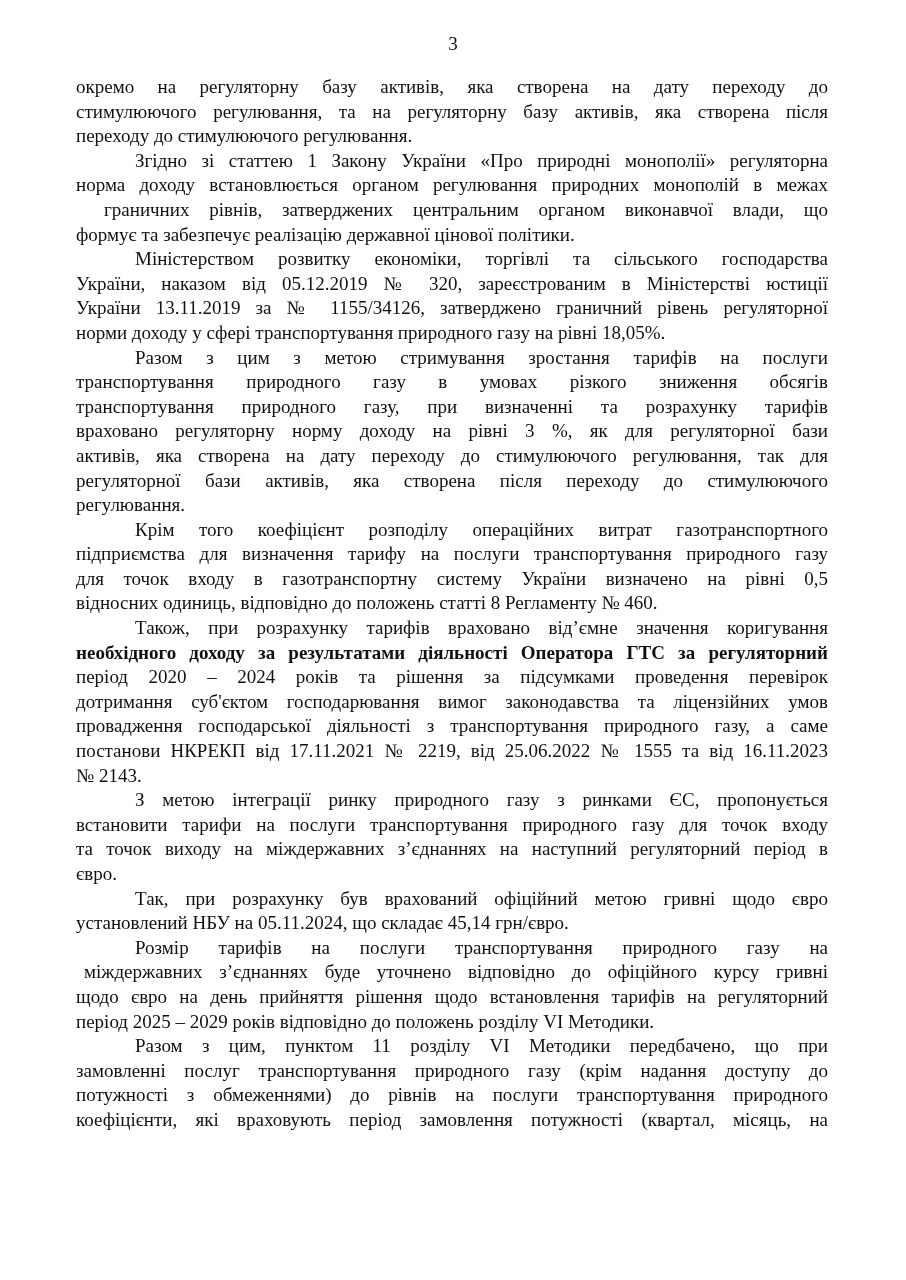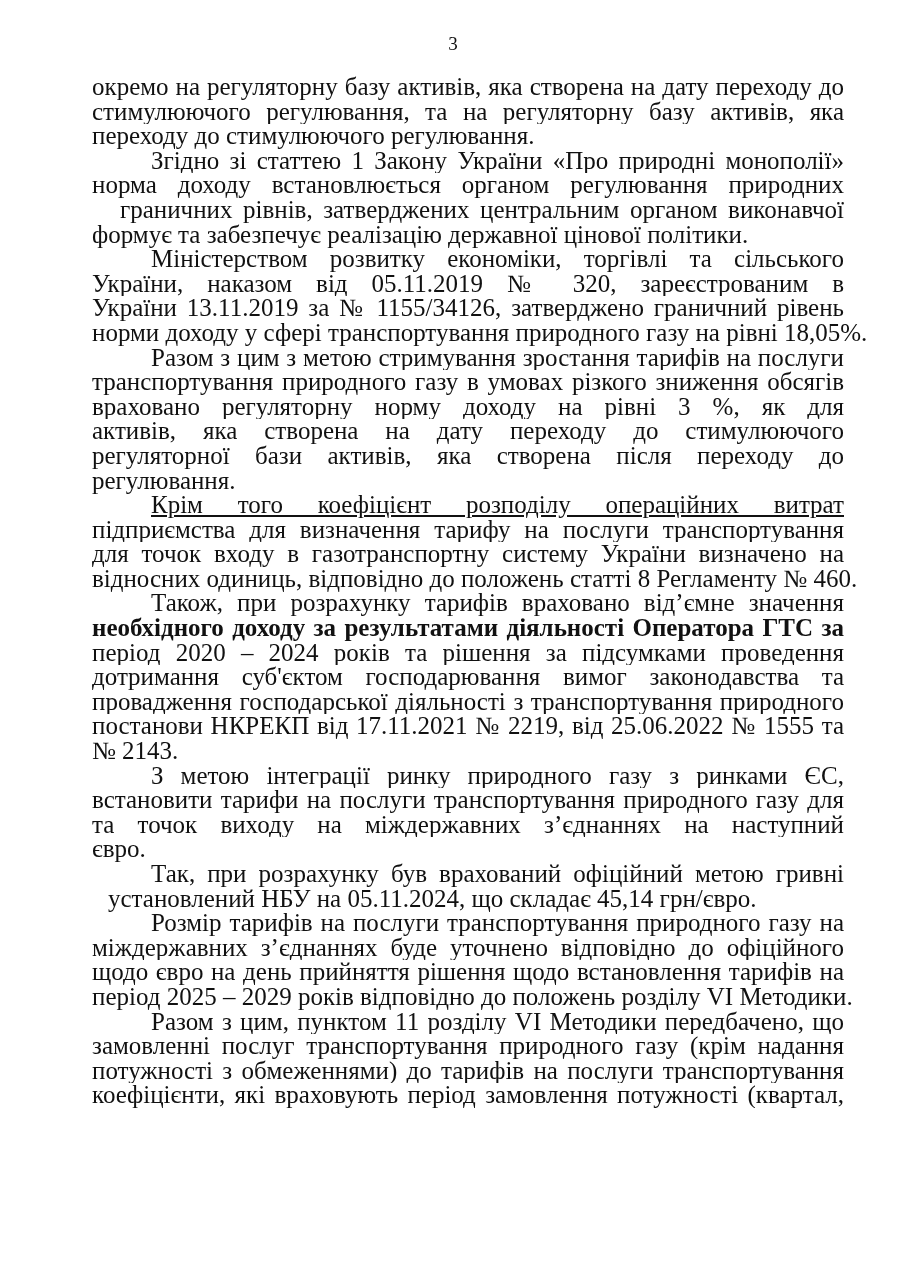--- a/index.html
+++ b/index.html
@@ -7,22 +7,22 @@
   .page {
     position: absolute; left: 0; top: 0; width: 906px; height: 1280px;
     background: #ffffff; color: #111111;
     font-family: "Liberation Serif", "DejaVu Serif", serif;
   }
   .page-number {
     position: absolute; top: 33px; left: 0; width: 906px; text-align: center;
     font-size: 19px; line-height: 22px;
   }
   .body-text {
-    position: absolute; left: 92px; top: 75px; width: 752px;
-    font-size: 25px; line-height: 24.6px;
+    position: absolute; left: 76px; top: 75px; width: 752px;
+    font-size: 19px; line-height: 24.6px;
   }
   .para { margin: 0; }
   .line {
     display: block; text-align: justify; text-align-last: justify;
     white-space: nowrap; height: 24.6px;
   }
   .line.last { text-align-last: left; }
   .line.indent { padding-left: 59px; }
 </style>
 </head>
@@ -37,34 +37,35 @@
         <span class="line last" style="white-space: nowrap;">переходу до стимулюючого регулювання.</span>
       </div>
       <div class="para">
         <span class="line indent" style="white-space: normal; overflow: hidden;">Згідно зі статтею 1 Закону України «Про природні монополії» регуляторна</span>
         <span class="line" style="white-space: normal; overflow: hidden;">норма доходу встановлюється органом регулювання природних монополій в межах</span>
         <span class="line" style="white-space: normal; overflow: hidden; margin-left: 28px;">граничних рівнів, затверджених центральним органом виконавчої влади, що</span>
         <span class="line last" style="white-space: nowrap;">формує та забезпечує реалізацію державної цінової політики.</span>
       </div>
       <div class="para">
         <span class="line indent" style="white-space: normal; overflow: hidden;">Міністерством розвитку економіки, торгівлі та сільського господарства</span>
-        <span class="line" style="white-space: normal; overflow: hidden;">України, наказом від 05.11.2019 № 320, зареєстрованим в Міністерстві юстиції</span>
+        <span class="line" style="white-space: normal; overflow: hidden;">України, наказом від 05.12.2019 № 320, зареєстрованим в Міністерстві юстиції</span>
         <span class="line" style="white-space: normal; overflow: hidden;">України 13.11.2019 за № 1155/34126, затверджено граничний рівень регуляторної</span>
         <span class="line last" style="white-space: nowrap;">норми доходу у сфері транспортування природного газу на рівні 18,05%.</span>
       </div>
       <div class="para">
         <span class="line indent" style="white-space: normal; overflow: hidden;">Разом з цим з метою стримування зростання тарифів на послуги</span>
         <span class="line" style="white-space: normal; overflow: hidden;">транспортування природного газу в умовах різкого зниження обсягів</span>
+        <span class="line" style="white-space: normal; overflow: hidden;">транспортування природного газу, при визначенні та розрахунку тарифів</span>
         <span class="line" style="white-space: normal; overflow: hidden;">враховано регуляторну норму доходу на рівні 3 %, як для регуляторної бази</span>
         <span class="line" style="white-space: normal; overflow: hidden;">активів, яка створена на дату переходу до стимулюючого регулювання, так для</span>
         <span class="line" style="white-space: normal; overflow: hidden;">регуляторної бази активів, яка створена після переходу до стимулюючого</span>
         <span class="line last" style="white-space: nowrap;">регулювання.</span>
       </div>
       <div class="para">
-        <span class="line indent" style="white-space: normal; overflow: hidden; text-decoration: underline;">Крім того коефіцієнт розподілу операційних витрат газотранспортного</span>
+        <span class="line indent" style="white-space: normal; overflow: hidden;">Крім того коефіцієнт розподілу операційних витрат газотранспортного</span>
         <span class="line" style="white-space: normal; overflow: hidden;">підприємства для визначення тарифу на послуги транспортування природного газу</span>
         <span class="line" style="white-space: normal; overflow: hidden;">для точок входу в газотранспортну систему України визначено на рівні 0,5</span>
         <span class="line last" style="white-space: nowrap;">відносних одиниць, відповідно до положень статті 8 Регламенту № 460.</span>
       </div>
       <div class="para">
         <span class="line indent" style="white-space: normal; overflow: hidden;">Також, при розрахунку тарифів враховано від’ємне значення коригування</span>
         <span class="line" style="white-space: normal; overflow: hidden; font-weight: bold;">необхідного доходу за результатами діяльності Оператора ГТС за регуляторний</span>
         <span class="line" style="white-space: normal; overflow: hidden; font-family: Liberation Serif, serif;">період 2020 – 2024 років та рішення за підсумками проведення перевірок</span>
         <span class="line" style="white-space: normal; overflow: hidden;">дотримання суб'єктом господарювання вимог законодавства та ліцензійних умов</span>
         <span class="line" style="white-space: normal; overflow: hidden;">провадження господарської діяльності з транспортування природного газу, а саме</span>
@@ -72,28 +73,28 @@
         <span class="line last" style="white-space: nowrap;">№ 2143.</span>
       </div>
       <div class="para">
         <span class="line indent" style="white-space: normal; overflow: hidden;">З метою інтеграції ринку природного газу з ринками ЄС, пропонується</span>
         <span class="line" style="white-space: normal; overflow: hidden;">встановити тарифи на послуги транспортування природного газу для точок входу</span>
         <span class="line" style="white-space: normal; overflow: hidden;">та точок виходу на міждержавних з’єднаннях на наступний регуляторний період в</span>
         <span class="line last" style="white-space: nowrap;">євро.</span>
       </div>
       <div class="para">
         <span class="line indent" style="white-space: normal; overflow: hidden;">Так, при розрахунку був врахований офіційний метою гривні щодо євро</span>
-        <span class="line last" style="white-space: nowrap; margin-left: 16px;">установлений НБУ на 05.11.2024, що складає 45,14 грн/євро.</span>
+        <span class="line last" style="white-space: nowrap;">установлений НБУ на 05.11.2024, що складає 45,14 грн/євро.</span>
       </div>
       <div class="para">
         <span class="line indent" style="white-space: normal; overflow: hidden;">Розмір тарифів на послуги транспортування природного газу на</span>
-        <span class="line" style="white-space: normal; overflow: hidden;">міждержавних з’єднаннях буде уточнено відповідно до офіційного курсу гривні</span>
+        <span class="line" style="white-space: normal; overflow: hidden; margin-left: 8px;">міждержавних з’єднаннях буде уточнено відповідно до офіційного курсу гривні</span>
         <span class="line" style="white-space: normal; overflow: hidden;">щодо євро на день прийняття рішення щодо встановлення тарифів на регуляторний</span>
         <span class="line last" style="white-space: nowrap;">період 2025 – 2029 років відповідно до положень розділу VI Методики.</span>
       </div>
       <div class="para">
         <span class="line indent" style="white-space: normal; overflow: hidden;">Разом з цим, пунктом 11 розділу VI Методики передбачено, що при</span>
         <span class="line" style="white-space: normal; overflow: hidden;">замовленні послуг транспортування природного газу (крім надання доступу до</span>
-        <span class="line" style="white-space: normal; overflow: hidden;">потужності з обмеженнями) до тарифів на послуги транспортування природного</span>
+        <span class="line" style="white-space: normal; overflow: hidden;">потужності з обмеженнями) до рівнів на послуги транспортування природного</span>
         <span class="line" style="white-space: normal; overflow: hidden;">коефіцієнти, які враховують період замовлення потужності (квартал, місяць, на</span>
       </div>
     </div>
 </div>
 
 </body></html>

